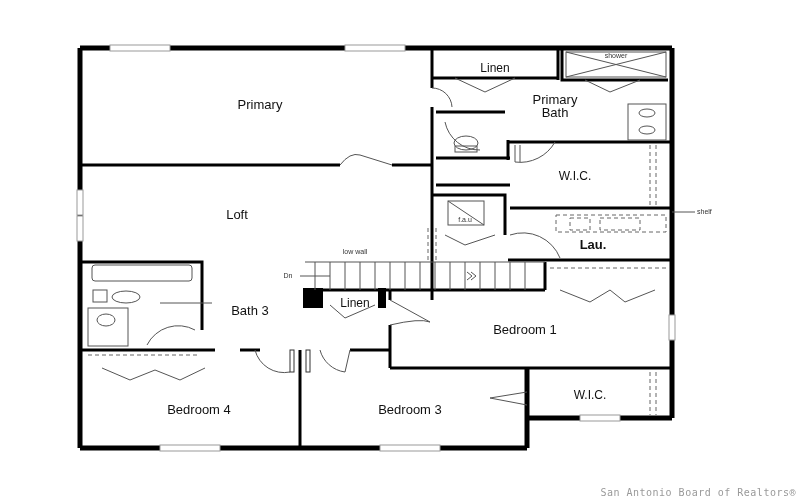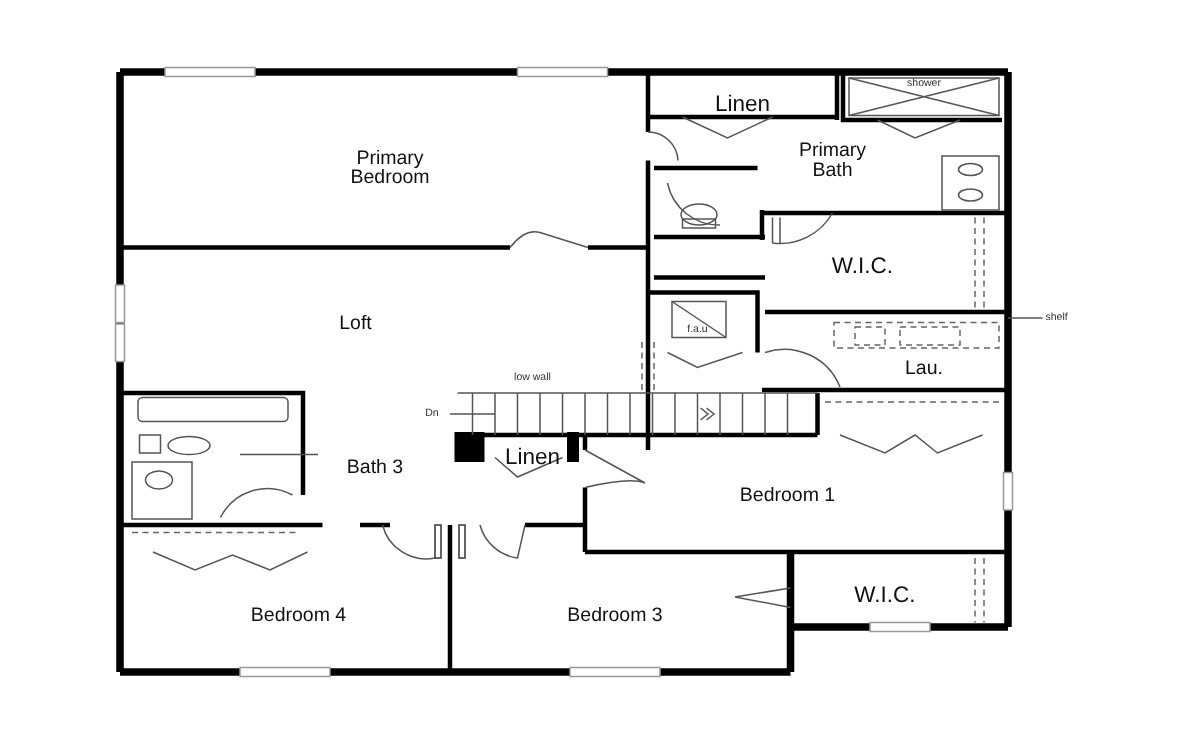--- a/index.html
+++ b/index.html
@@ -1,20 +1,20 @@
 <!DOCTYPE html>
 <html><head>
 <meta charset="utf-8">
 <style>
   html,body{margin:0;padding:0;background:#ffffff;}
   body{width:800px;height:500px;position:relative;overflow:hidden;font-family:"Liberation Sans",sans-serif;}
   svg{position:absolute;left:0;top:0;}
   .lbl{position:absolute;color:#111;text-align:center;line-height:1.0;white-space:nowrap;}
   .big{font-size:13px;}
-  .sm{font-size:15px;text-align:center;}
+  .sm{font-size:12px;text-align:center;}
   .xs{font-size:7px;color:#333;}
   .copy{position:absolute;right:4px;bottom:2px;text-align:right;font-size:10px;color:#999;line-height:1.15;font-family:"DejaVu Sans Mono",monospace;letter-spacing:0.5px;}
 </style>
 </head>
 <body>
 
 <svg width="800" height="500" viewBox="0 0 800 500">
   <g fill="none" stroke="#000" stroke-width="5">
 
     <path d="M80 48 H430"></path>
@@ -141,36 +141,36 @@
     <rect x="88" y="308" width="40" height="38"></rect>
     <ellipse cx="106" cy="320" rx="9" ry="6"></ellipse>
   </g>
 
   <path d="M672 212 H695" stroke="#555" stroke-width="1"></path>
   <path d="M160 303 H212" stroke="#555" stroke-width="1"></path>
 </svg>
 
 <div class="lbl big" style="left:195px;top:98px;width:130px;">
   <div>Primary</div>
-  <div>Bedroom</div>
 </div>
 <div class="lbl big" style="left:520px;top:93px;width:70px;">
   <div>Primary</div>
   <div>Bath</div>
 </div>
 <div class="lbl sm" style="left:470px;top:62px;width:50px;">Linen</div>
 <div class="lbl xs" style="left:596px;top:52px;width:40px;">shower</div>
 <div class="lbl sm" style="left:550px;top:170px;width:50px;">W.I.C.</div>
 <div class="lbl xs" style="left:697px;top:208px;width:30px;text-align:left;">shelf</div>
 <div class="lbl xs" style="left:450px;top:216px;width:30px;">f.a.u</div>
-<div class="lbl big" style="left:591px;top:238px;width:50px;">Lau.</div>
+<div class="lbl big" style="left:568px;top:238px;width:50px;font-weight:bold;">Lau.</div>
 <div class="lbl big" style="left:207px;top:208px;width:60px;">Loft</div>
 <div class="lbl xs" style="left:330px;top:248px;width:50px;">low wall</div>
 <div class="lbl xs" style="left:278px;top:272px;width:20px;">Dn</div>
 <div class="lbl sm" style="left:330px;top:297px;width:50px;">Linen</div>
 <div class="lbl big" style="left:215px;top:304px;width:70px;">Bath 3</div>
 <div class="lbl big" style="left:470px;top:323px;width:110px;">Bedroom 1</div>
 <div class="lbl sm" style="left:565px;top:389px;width:50px;">W.I.C.</div>
 <div class="lbl big" style="left:355px;top:403px;width:110px;">Bedroom 3</div>
 <div class="lbl big" style="left:144px;top:403px;width:110px;">Bedroom 4</div>
 
 <div class="copy">
+  <div>San Antonio Board of Realtors®</div>
 </div>
 
 </body></html>

